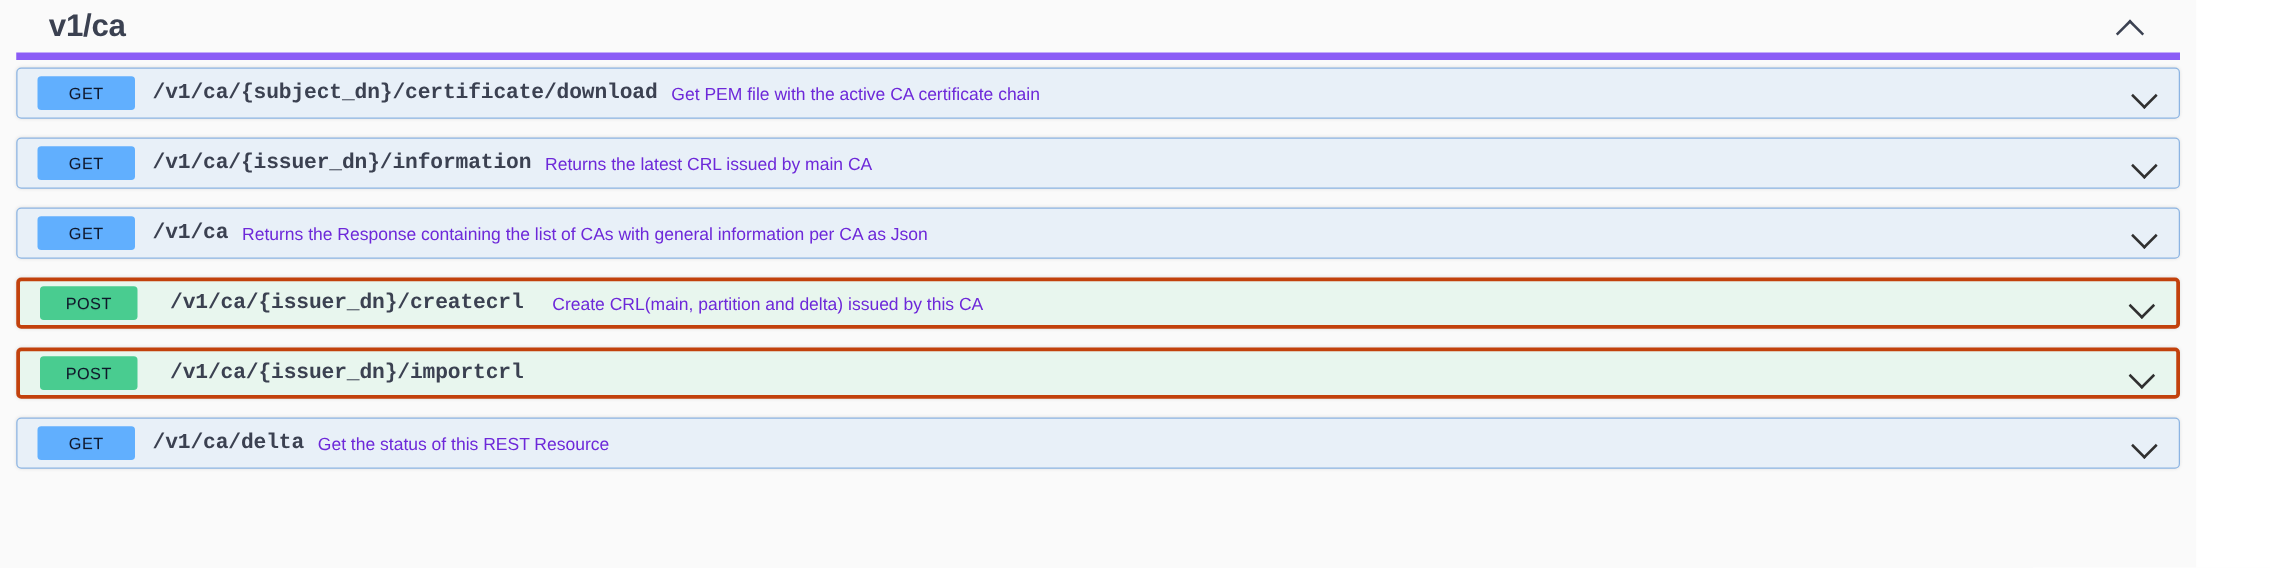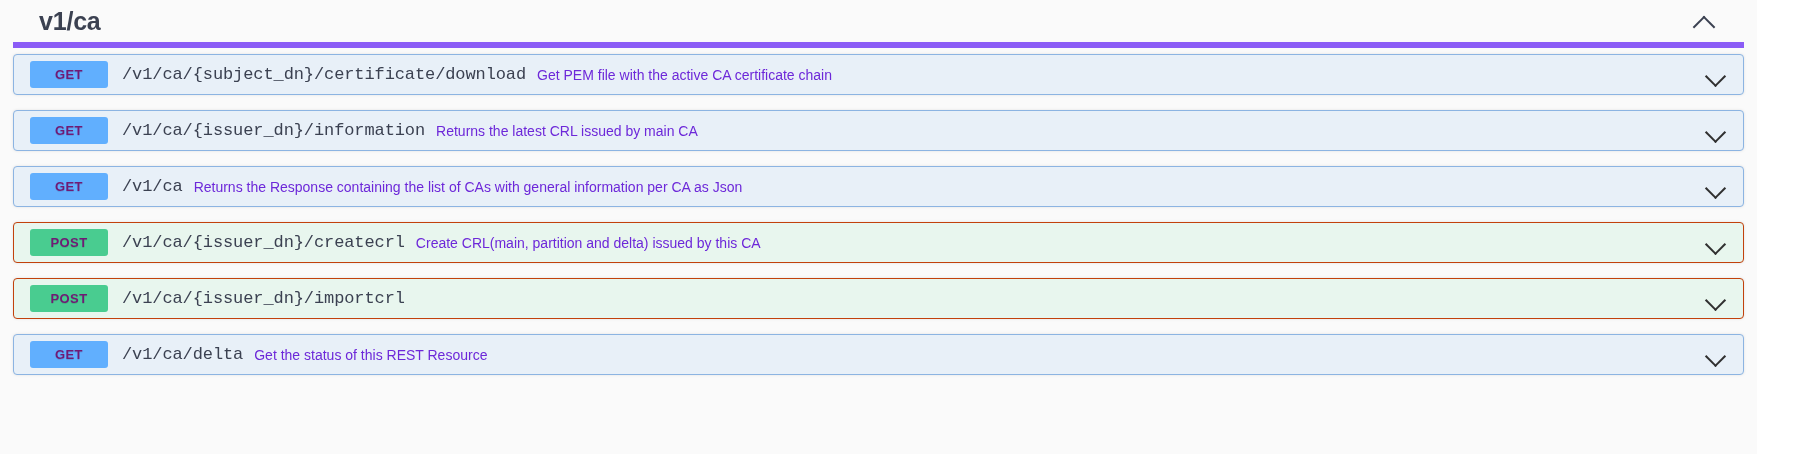--- a/index.html
+++ b/index.html
@@ -88,46 +88,47 @@
     cursor: pointer;
     position: relative;
   }
   .opblock.get {
     background: #e8f0f8;
     border: 1px solid #8cb4e2;
     box-shadow: 0 0 3px rgba(0,0,0,0.10);
   }
   .opblock.post {
     background: #e8f6ee;
-    border: 1px solid #c2410c;
+    border: 3px solid #c2410c;
     box-shadow: 0 0 3px rgba(0,0,0,0.10);
+    gap: 12px;
   }
 
   .method {
     flex: 0 0 auto;
     width: 78px;
     height: 27px;
     line-height: 27px;
     text-align: center;
     border-radius: 3px;
-    color: #701a75;
+    color: #0f172a;
     font-size: 13px;
-    font-weight: bold;
+    font-weight: normal;
     font-family: "Liberation Sans", sans-serif;
     letter-spacing: 0.4px;
     margin-left: 16px;
     text-shadow: 0 1px 0 rgba(0,0,0,0.10);
   }
   .opblock.get .method { background: #61affe; }
   .opblock.post .method { background: #49cc90; }
 
   .op-path {
     font-family: "Liberation Mono", monospace;
     font-size: 17px;
-    font-weight: normal;
+    font-weight: bold;
     color: #3b4151;
     margin-left: 14px;
     white-space: nowrap;
     letter-spacing: -0.1px;
   }
 
   .op-desc {
     font-family: Liberation Sans, sans-serif;
     font-size: 14px;
     color: #6d28d9;

